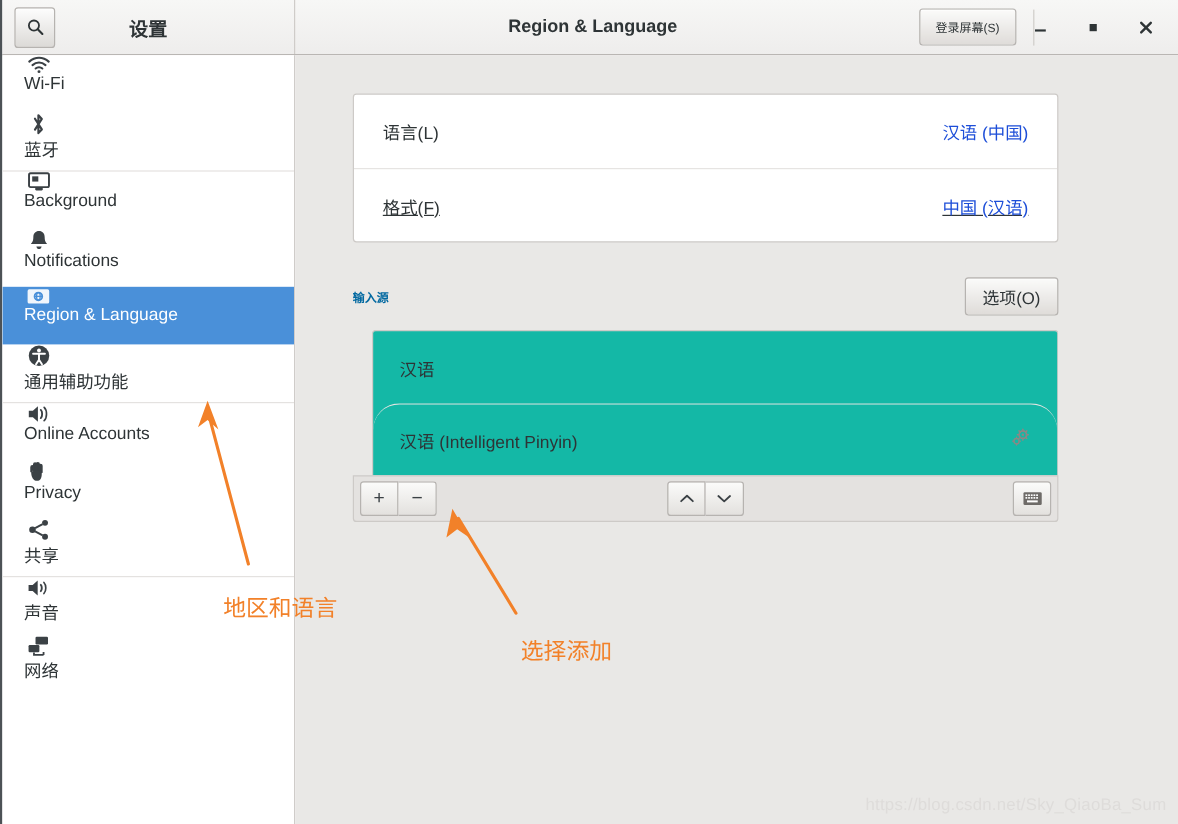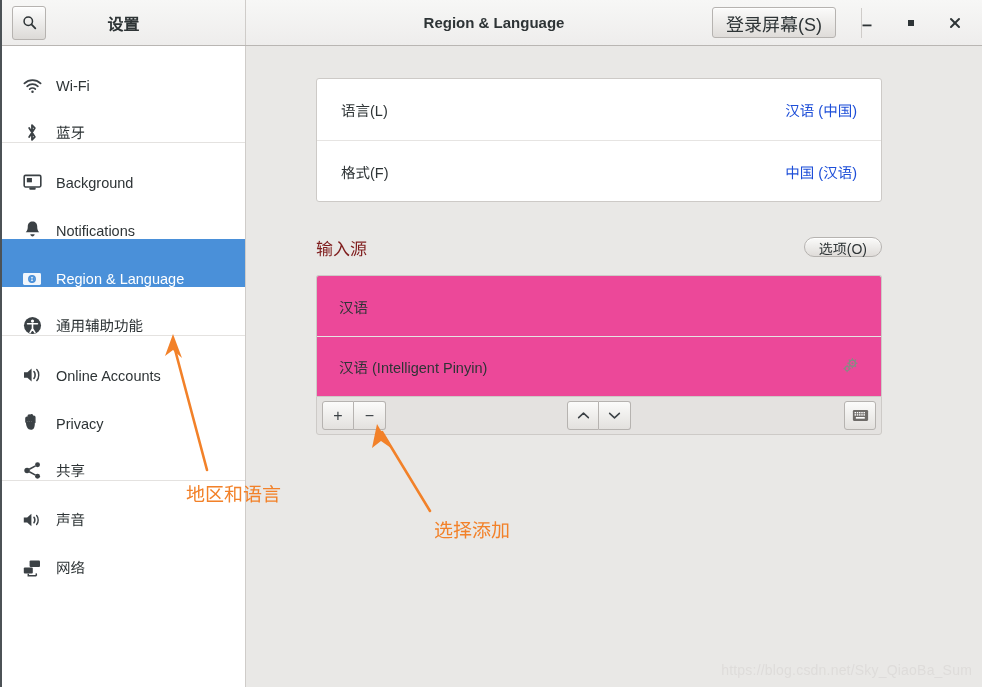--- a/index.html
+++ b/index.html
@@ -88,29 +88,29 @@
     left: 0;
     right: 240px;
     text-align: center;
     font-size: 15px;
     font-weight: bold;
     color: #2e3436;
     pointer-events: none;
   }
   .login-screen-btn {
     position: absolute;
-    right: 146px;
+    right: 135px;
     top: 7px;
     height: 31px;
     padding: 0 13px;
     border: 1px solid #b6b3b0;
     border-radius: 3px;
     background: linear-gradient(to bottom, #fbfbfa 0%, #dfdcd9 100%);
     font-family: inherit;
-    font-size: 18px;
+    font-size: 10px;
     color: #2e3436;
     cursor: pointer;
     display: flex;
     align-items: center;
     box-shadow: 0 1px 0 rgba(255,255,255,.75) inset;
     margin-left: 35px;
   }
   .tb-sep {
     position: absolute;
     right: 120px;
@@ -151,25 +151,26 @@
     min-width: 244px;
     background: #ffffff;
     border-right: 1px solid #cfccc9;
     box-sizing: border-box;
     overflow: hidden;
     position: relative;
   }
   .side-item {
     height: 48px;
     display: flex;
-    align-items: flex-end;
+    align-items: flex-start;
     padding-left: 18px;
     box-sizing: border-box;
     cursor: pointer;
     position: relative;
+    flex-direction: column;
   }
   .side-item .ico {
     width: 24px;
     min-width: 24px;
     display: flex;
     align-items: center;
     justify-content: center;
     margin-right: 12px;
     color: #3b4145;
   }
@@ -191,90 +192,91 @@
 
   
   .content {
     flex: 1;
     background: #e9e8e6;
     position: relative;
     overflow: hidden;
     padding: 0;
   }
   .content-inner {
-    padding: 32px 100px 0 70px;
+    padding: 32px 100px 0 48px;
     box-sizing: border-box;
   }
 
   
   .frame {
     background: #ffffff;
     border: 1px solid #cdcac7;
     border-radius: 3px;
     overflow: hidden;
   }
   .row {
     height: 61px;
     display: flex;
     align-items: center;
     justify-content: space-between;
     padding: 0 24px;
     box-sizing: border-box;
     cursor: pointer;
     font-size: 14.5px;
   }
-  .row + .row { border-top: 1px solid #e6e4e2; }
+  .row + .row { border-top: 1px solid #e6e4e2; text-decoration: underline; }
   .row .rk { color: #2e3436; }
   .row .rv { color: #1d4ed8; }
 
   
   .is-head {
     display: flex;
     align-items: center;
     justify-content: space-between;
     margin: 29px 0 12px 0;
     height: 32px;
   }
   .is-title {
-    font-size: 17px;
-    font-weight: normal;
-    color: #7f1d1d;
+    font-size: 10px;
+    font-weight: bold;
+    color: #0369a1;
   }
   .opt-btn {
-    height: 20px;
+    height: 32px;
     padding: 0 14px;
     border: 1px solid #b6b3b0;
-    border-radius: 13px;
+    border-radius: 3px;
     background: linear-gradient(to bottom, #fbfbfa 0%, #dfdcd9 100%);
     font-family: inherit;
     font-size: 14px;
     color: #2e3436;
     cursor: pointer;
     box-shadow: 0 1px 0 rgba(255,255,255,.75) inset;
   }
 
   
   .srclist {
-    background: #ec4899;
+    background: #14b8a6;
     border: 1px solid #cdcac7;
     border-bottom: none;
     border-radius: 3px 3px 0 0;
     overflow: hidden;
+    margin-left: 16px;
   }
   .srcrow {
     height: 60px;
     display: flex;
     align-items: center;
     justify-content: space-between;
     padding: 0 22px;
     box-sizing: border-box;
     font-size: 14.5px;
     cursor: pointer;
   }
-  .srcrow + .srcrow { border-top: 1px solid #e6e4e2; }
+  .srcrow + .srcrow { border-top: 1px solid #e6e4e2; border-radius: 22px; }
 
   .srctoolbar {
     height: 39px;
     display: flex;
     align-items: center;
     background: #e4e2e0;
     border: 1px solid #cdcac7;
     border-radius: 0 0 3px 3px;
     padding: 0 5px;
     box-sizing: border-box;
@@ -317,20 +319,21 @@
     width: 982px; height: 687px;
     pointer-events: none;
     z-index: 50;
   }
   .anno-text {
     position: absolute;
     color: #f28129;
     font-size: 19px;
     font-family: "Liberation Sans", "DejaVu Sans", sans-serif;
     white-space: nowrap;
+    margin-top: 12px;
   }
   .watermark {
     position: absolute;
     right: 10px;
     bottom: 9px;
     color: #dedcda;
     font-size: 14px;
     letter-spacing: .2px;
     z-index: 60;
     white-space: nowrap;

